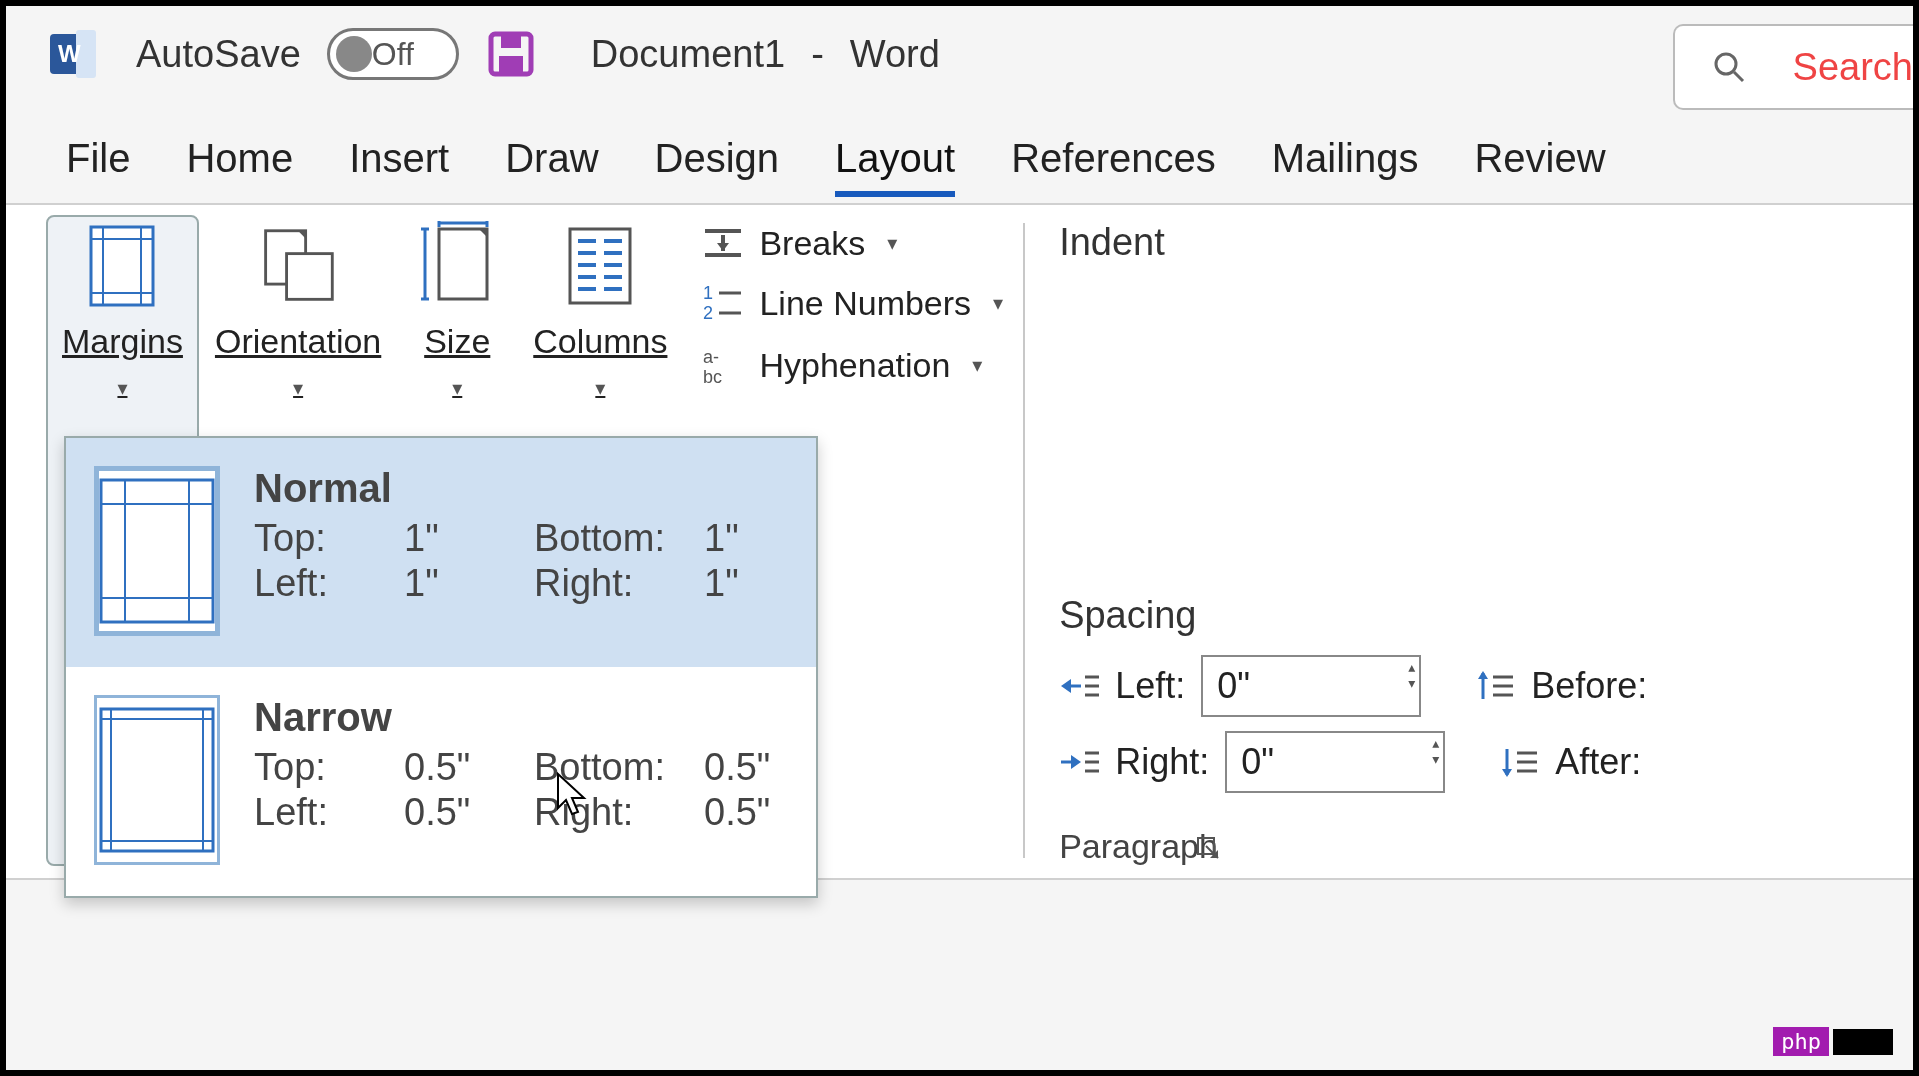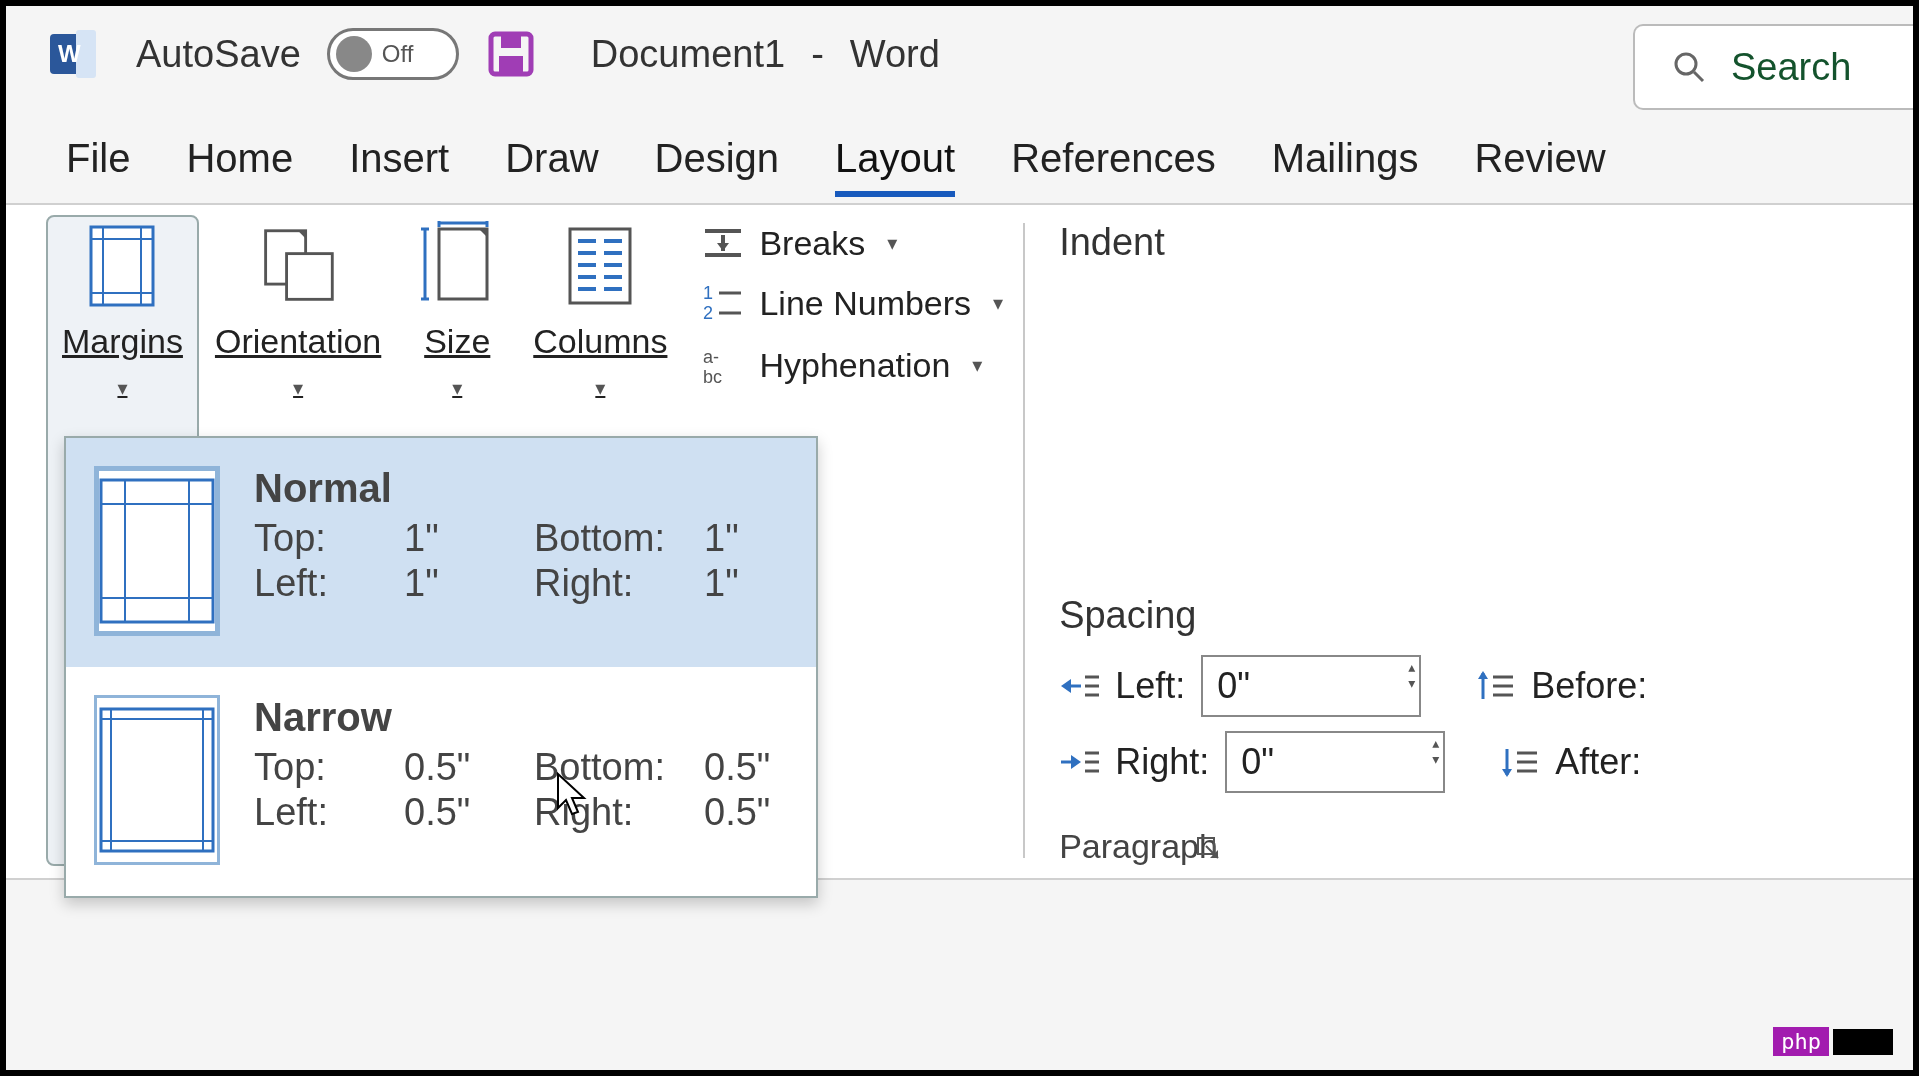--- a/index.html
+++ b/index.html
@@ -5,25 +5,25 @@
 * { box-sizing: border-box; margin: 0; padding: 0; font-family: "Segoe UI", sans-serif; }
 body { background: #fff; width: 1919px; height: 1076px; overflow: hidden; position: relative; }
 
 
 .shell { border: 6px solid #000; width: 1919px; height: 1076px; background: #f5f5f5; position: relative; }
 
 
 .titlebar { display: flex; align-items: center; padding: 22px 30px 22px 40px; gap: 26px; font-size: 38px; color: #333; }
 .word-icon { width: 52px; height: 52px; }
 .autosave-label { margin-left: 12px; }
-.toggle { width: 132px; height: 52px; border: 3px solid #777; border-radius: 28px; display: flex; align-items: center; gap: 10px; padding: 0 12px 0 6px; color: #555; font-size: 24px; background: #fff; }
+.toggle { width: 132px; height: 52px; border: 3px solid #777; border-radius: 28px; display: flex; align-items: center; padding: 0 12px 0 6px; color: #555; font-size: 32px; background: #fff; }
 .toggle .knob { width: 36px; height: 36px; border-radius: 50%; background: #888; }
 .save-icon { width: 52px; height: 52px; }
 .doc-title { margin-left: 28px; }
-.search { position: absolute; right: 0; top: 18px; height: 86px; width: 280px; border: 2px solid #bbb; border-right: none; border-radius: 10px 0 0 10px; display: flex; align-items: center; gap: 24px; padding-left: 36px; font-size: 38px; color: #14532d; background: #fff; }
+.search { position: absolute; right: 0; top: 18px; height: 86px; width: 240px; border: 2px solid #bbb; border-right: none; border-radius: 10px 0 0 10px; display: flex; align-items: center; gap: 24px; padding-left: 36px; font-size: 38px; color: #ef4444; background: #fff; justify-content: space-between; }
 
 
 .tabs { display: flex; gap: 56px; padding: 28px 44px 6px 60px; font-size: 40px; color: #222; }
 .tab { padding: 6px 0 10px 0; cursor: pointer; }
 .tab.active { border-bottom: 6px solid #185abd; color: #111; font-weight: 400; }
 
 
 .ribbon { background: #fff; border-top: 2px solid #d0d0d0; border-bottom: 2px solid #d0d0d0; display: flex; padding: 10px 0 12px 40px; position: relative; min-height: 270px; }
 .bigbtn { display: flex; flex-direction: column; align-items: center; justify-content: flex-start; padding: 4px 14px 2px 14px; border: 2px solid transparent; border-radius: 8px; font-size: 34px; color: #222; gap: 12px; min-width: 120px; text-decoration: underline; }
 .bigbtn.active { border: 2px solid #9aa; background: #eef2f6; }

